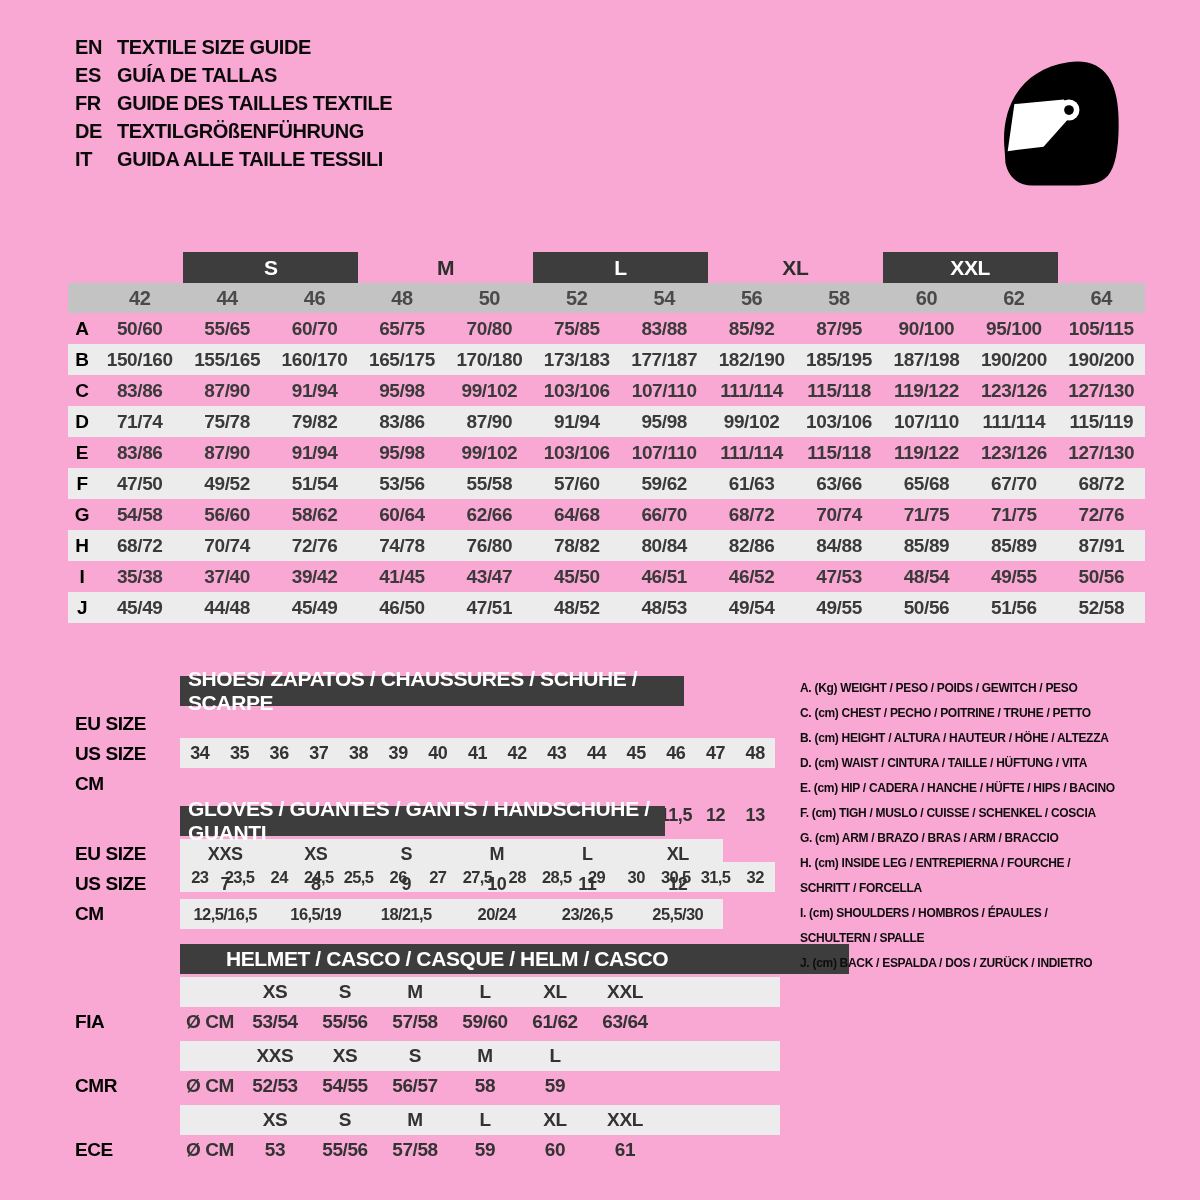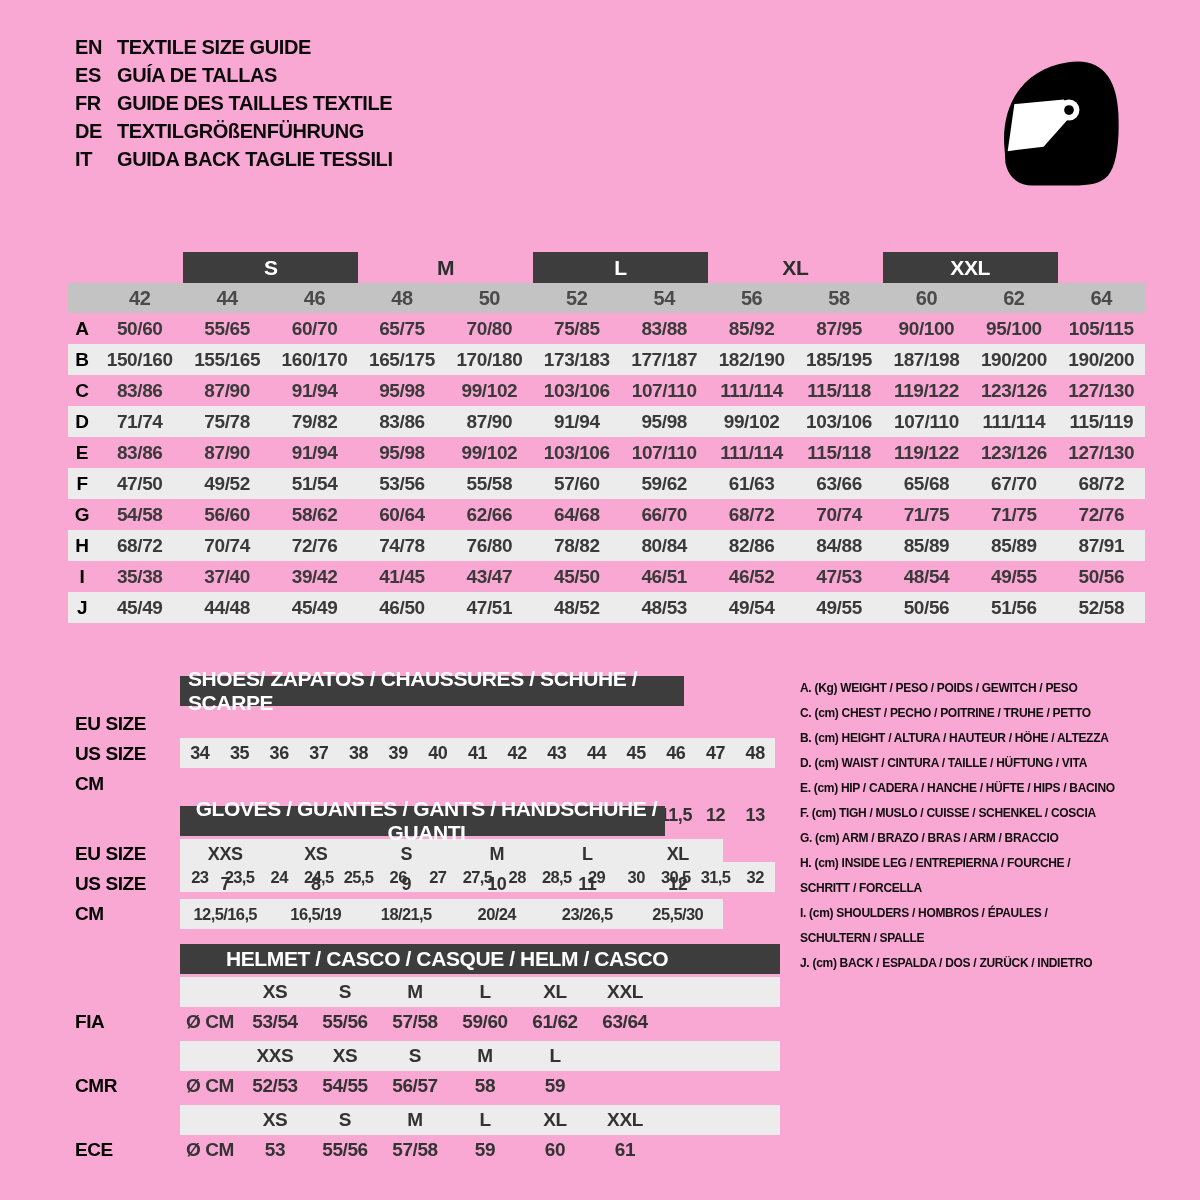--- a/index.html
+++ b/index.html
@@ -24,23 +24,23 @@
   .trow.stripe{background:#ececec;}
   .cell{display:flex;align-items:center;justify-content:center;font-size:19px;color:#3a3a3a;overflow:hidden;}
   .letter{color:#000;}
   
   .bar{height:30px;background:#3d3d3d;color:#fff;font-size:21px;display:flex;align-items:center;
        padding-left:8px;box-sizing:border-box;margin-bottom:3px;}
   .section{position:absolute;}
   .sec-shoes{left:180px;top:676px;width:595px;}
   .sec-shoes .bar{width:504px;}
   .sec-gloves{left:180px;top:806px;width:543px;}
-  .sec-gloves .bar{width:485px;text-align:center;}
+  .sec-gloves .bar{width:485px;}
   .sec-helmet{left:180px;top:944px;width:600px;}
-  .sec-helmet .bar{width:600px;padding-left:46px;}
+  .sec-helmet .bar{width:669px;padding-left:46px;}
   .srow{display:grid;height:30px;}
   .srow.gray{background:#ececec;}
   .sec-shoes .srow{grid-template-columns:repeat(15,1fr);margin-top:32px;}
   .sec-gloves .srow{grid-template-columns:repeat(6,1fr);}
   .hrow{display:grid;height:30px;grid-template-columns:60px repeat(6,70px) 1fr;}
   .hrow.gray{background:#ececec;}
   .hrow.gray:not(:first-child){margin-top:4px;}
   .hcell{display:flex;align-items:center;justify-content:center;font-size:19px;color:#333;}
   .scell{display:flex;align-items:center;justify-content:center;font-size:18px;color:#333;}
   .scell.small{font-size:16.5px;letter-spacing:-0.6px;}
@@ -66,21 +66,21 @@
       <div class="lang-row">
         <div class="lang-code">FR</div>
         <div class="lang-label">GUIDE DES TAILLES TEXTILE</div>
       </div>
       <div class="lang-row">
         <div class="lang-code">DE</div>
         <div class="lang-label">TEXTILGRÖßENFÜHRUNG</div>
       </div>
       <div class="lang-row">
         <div class="lang-code">IT</div>
-        <div class="lang-label">GUIDA BACK TAGLIE TESSILI</div>
+        <div class="lang-label">GUIDA ALLE TAILLE TESSILI</div>
       </div>
     </div>
 
   <svg class="helmet-ic" viewBox="0 0 230 200" aria-hidden="true">
     <path d="M33,146 C27,92 52,38 118,28 C166,21 183,54 185,96 C187,137 182,167 171,180 C161,191 146,193 124,193 L70,193 C50,193 38,181 34,163 Z" fill="#000"></path>
     <polygon points="46,84 112,78 119,86 122,95 118,104 85,141 37,147" fill="#fff"></polygon>
     <circle cx="119" cy="92" r="14" fill="#fff"></circle>
     <circle cx="119" cy="92" r="6.5" fill="#000"></circle>
   </svg>
 

